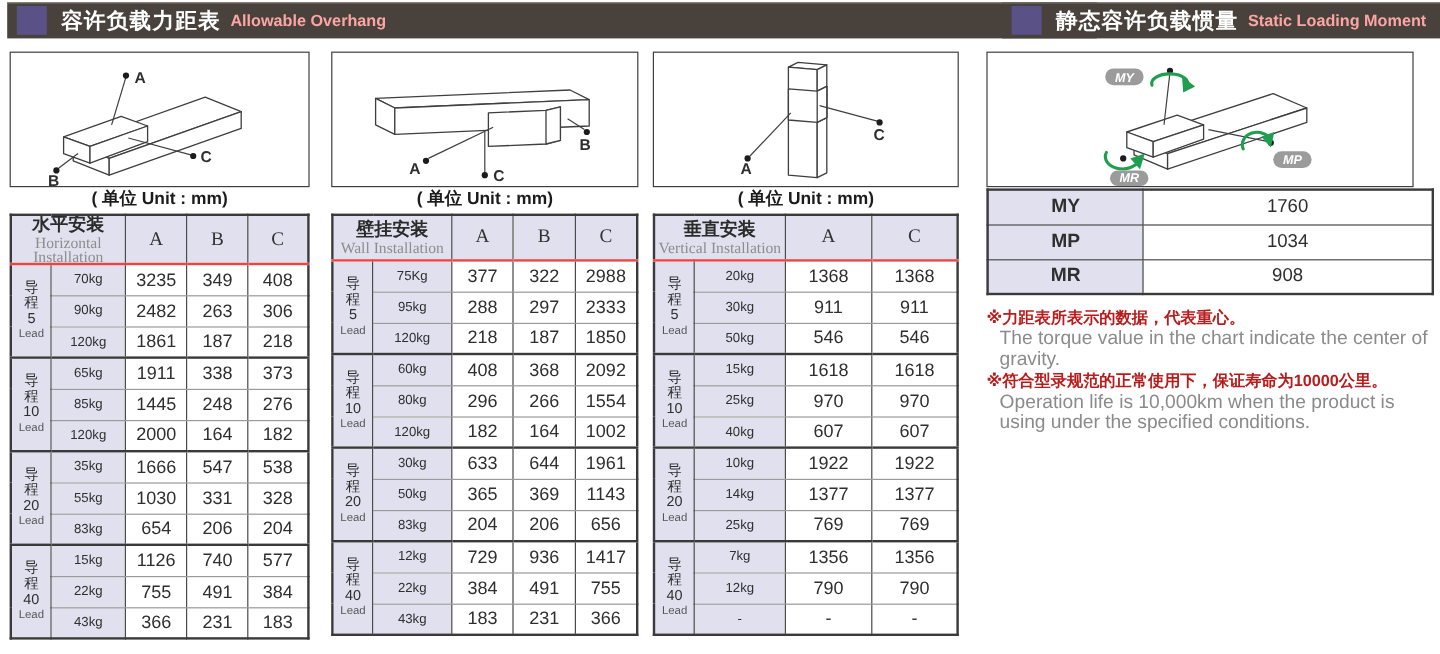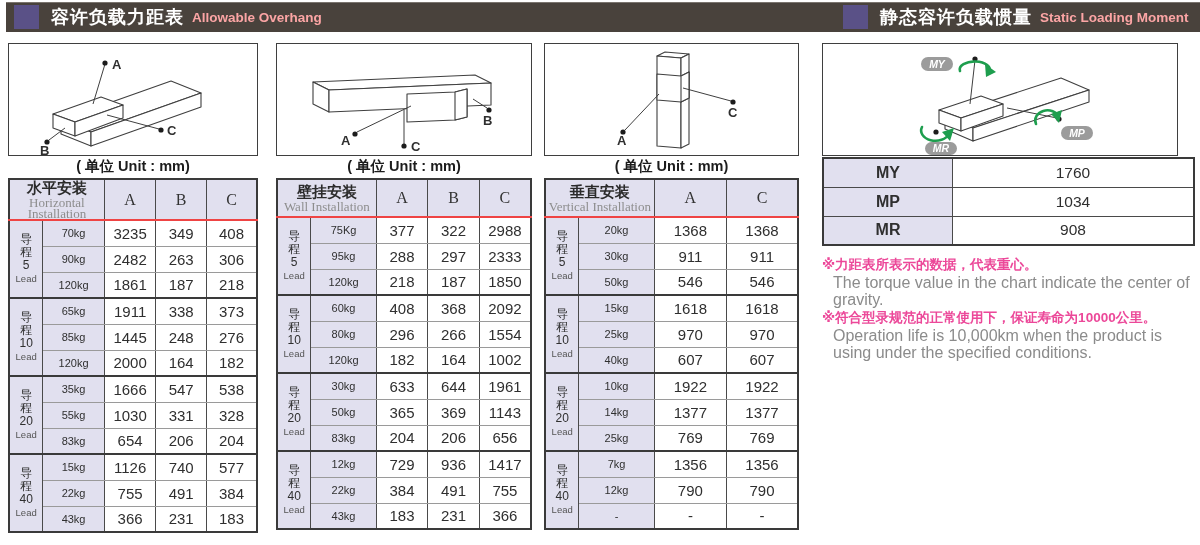--- a/index.html
+++ b/index.html
@@ -47,21 +47,21 @@
   .load-cell{font-size:11px;}
   .value-cell{font-size:15px;background:#fff;}
   
   table.moment{border-collapse:collapse;table-layout:fixed;width:373px;border:2px solid #3a3a3a;margin-top:1px;}
   .moment tr{height:29px;}
   .moment td{border:1px solid #4a4a4a;text-align:center;vertical-align:middle;}
   .moment .m-label{width:126px;background:#e1e0ef;font-weight:bold;font-size:16px;}
   .moment .m-value{background:#fff;font-size:15.5px;}
   
   .notes{margin-top:9px;width:375px;}
-  .note-zh{color:#ec4899;font-size:13.5px;font-weight:bold;line-height:19px;}
+  .note-zh{color:#b91c1c;font-size:13.5px;font-weight:bold;line-height:19px;}
   .note-en{color:#8b8b8b;font-size:16px;line-height:17px;padding-left:11px;}
   
   svg{display:block;}
   .draw{fill:#ffffff;stroke:#3f3f3f;stroke-width:1.1;stroke-linejoin:round;}
   .leader{stroke:#3f3f3f;stroke-width:1;}
   .dot{fill:#1c1c1c;}
   .ptext{font-size:13px;font-weight:bold;fill:#2f2f2f;}
   .garrow{fill:none;stroke:#1e9e4e;stroke-width:2.6;stroke-linecap:round;}
   .ghead{fill:#1e9e4e;}
   .badge{fill:#9b9b9b;}

